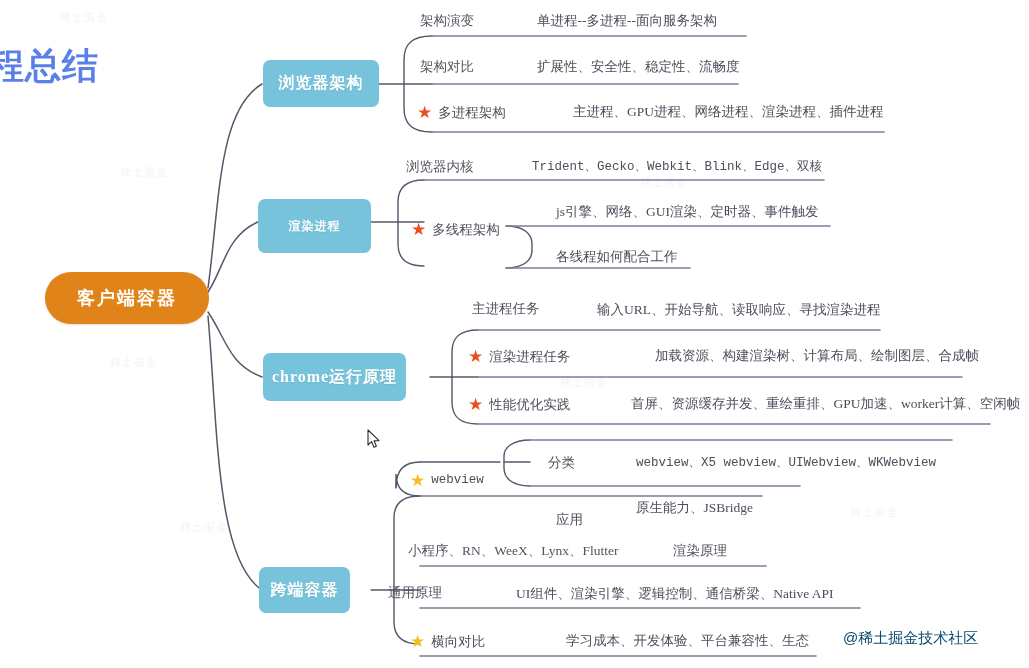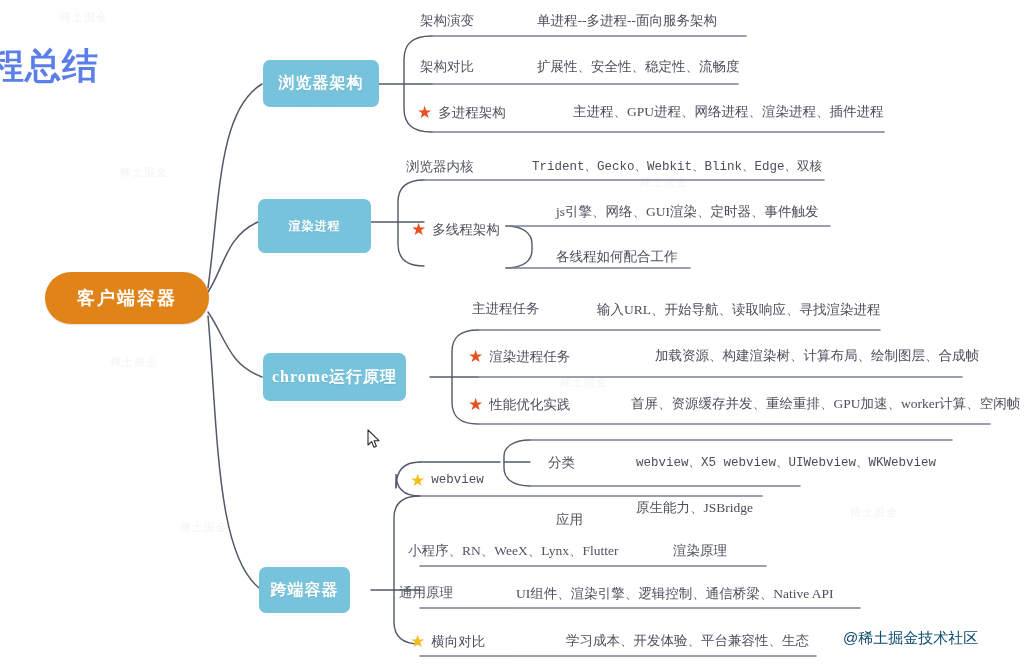--- a/index.html
+++ b/index.html
@@ -238,21 +238,21 @@
 
   <div class="lbl l2" style="left:548px;top:456px;">分类</div>
   <div class="lbl l3 mono" style="left:636px;top:457px;">webview、X5 webview、UIWebview、WKWebview</div>
 
   <div class="lbl l2" style="left:556px;top:500px;margin-top:13px;">应用</div>
   <div class="lbl l3" style="left:636px;top:501px;">原生能力、JSBridge</div>
 
   <div class="lbl l2" style="left:408px;top:544px;">小程序、RN、WeeX、Lynx、Flutter</div>
   <div class="lbl l3" style="left:673px;top:544px;">渲染原理</div>
 
-  <div class="lbl l2" style="left:399px;top:586px;text-align:right;">通用原理</div>
+  <div class="lbl l2" style="left:388px;top:586px;text-align:right;">通用原理</div>
   <div class="lbl l3" style="left:516px;top:587px;">UI组件、渲染引擎、逻辑控制、通信桥梁、Native API</div>
 
   <div class="starrow" style="left:410px;top:633px;">
     <span class="star star-yellow">★</span>
     <span class="txt">横向对比</span>
   </div>
   <div class="lbl l3" style="left:534px;top:634px;margin-left:32px;">学习成本、开发体验、平台兼容性、生态</div>
 
   <div class="page-title" style="left:-12px;top:42px;font-size:36px;">程总结</div>
 

